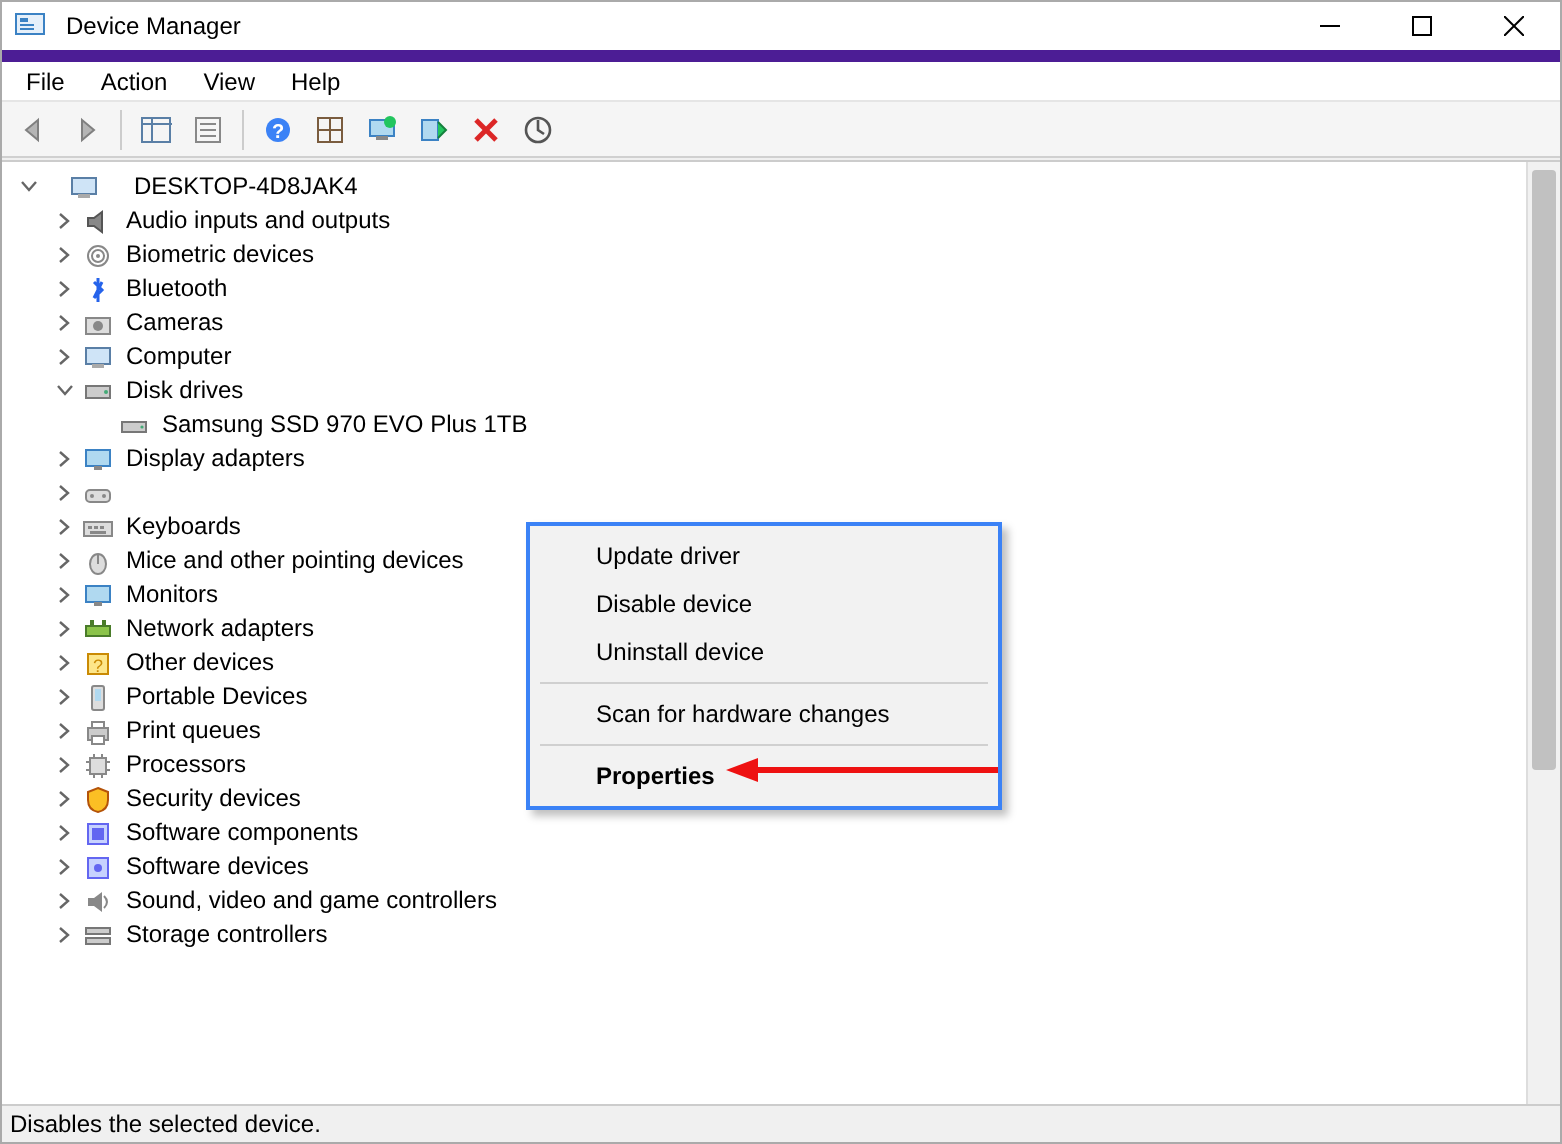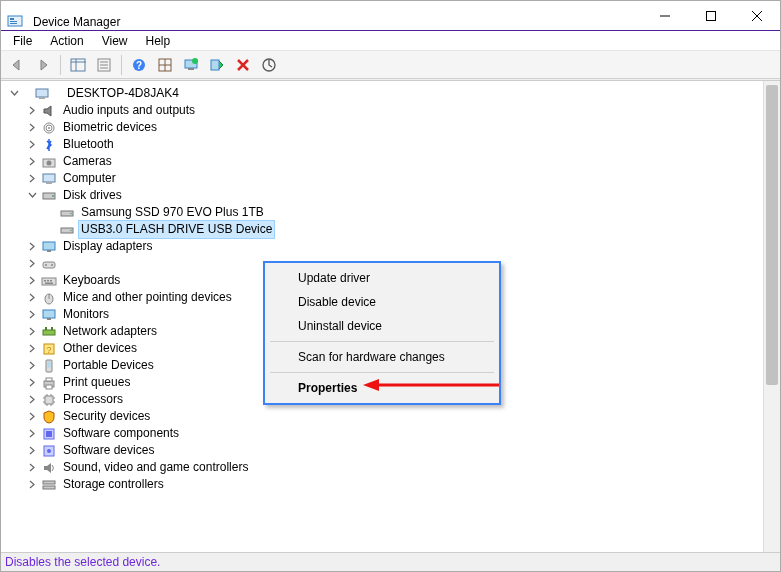--- a/index.html
+++ b/index.html
@@ -10,22 +10,22 @@
     background:#f0f0f0;
     width:781px; height:572px;
     position:relative;
     border:1px solid #aaa;
     overflow:hidden;
     color:#000;
   }
   
   .titlebar {
     height:30px; background:#fff;
-    display:flex; align-items:flex-end; justify-content:space-between;
-    border-bottom:1px solid #4c1d95;
+    display:flex; align-items:center; justify-content:space-between;
+    border-bottom:6px solid #4c1d95;
     gap:16px;
   }
   .titlebar-left { display:flex; align-items:center; padding-left:6px; gap:6px;}
   .titlebar-title { font-size:12px; }
   .win-controls { display:flex; height:100%; }
   .win-btn { width:46px; display:flex; align-items:center; justify-content:center; }
   .win-btn svg { width:10px; height:10px; stroke:#000; stroke-width:1; fill:none;}
   
   .menubar {
     height:20px; background:#fff; display:flex; align-items:center;
@@ -59,21 +59,21 @@
   .node-label { padding:0 2px;}
   .node-label.selected { background:#cce8ff; outline:1px solid #99d1ff;}
   
   .scrollbar-v { position:absolute; right:0; top:0; bottom:0; width:17px; background:#f1f1f1; border-left:1px solid #ddd;}
   .scrollbar-v .thumb { position:absolute; left:2px; right:2px; top:4px; height:300px; background:#c1c1c1; border-radius:2px;}
   
   .statusbar {
     position:absolute; left:0; right:0; bottom:0; height:19px;
     background:#f0f0f0; border-top:1px solid #ccc;
     display:flex; align-items:center; padding-left:4px;
-    font-size:12px; color:#6d28d9;
+    font-size:12px; color:#000000;
   }
   
   .context-menu {
     position:absolute; left:262px; top:260px; width:238px;
     background:#f2f2f2; border:2px solid #3b82f6;
     box-shadow:3px 3px 4px rgba(0,0,0,0.25);
     padding:3px;
   }
   .context-item { padding:5px 10px 5px 30px; font-size:12px;}
   .context-sep { height:1px; background:#d0d0d0; margin:3px 2px;}
@@ -299,30 +299,20 @@
         <div class="row indent2">
           <span class="expander none"></span>
           <span class="node-icon">
             <svg viewBox="0 0 16 16">
               <rect x="2" y="6" width="12" height="5" fill="#ccc" stroke="#777"></rect>
               <circle cx="12" cy="8.5" r="0.8" fill="#4a7"></circle>
             </svg>
           </span>
           <span class="node-label">Samsung SSD 970 EVO Plus 1TB</span>
         </div>
-        <div class="row indent2">
-          <span class="expander none"></span>
-          <span class="node-icon">
-            <svg viewBox="0 0 16 16">
-              <rect x="2" y="6" width="12" height="5" fill="#ccc" stroke="#777"></rect>
-              <circle cx="12" cy="8.5" r="0.8" fill="#4a7"></circle>
-            </svg>
-          </span>
-          <span class="node-label selected">USB3.0 FLASH DRIVE USB Device</span>
-        </div>
         <div class="row indent1">
           <span class="expander">
             <svg viewBox="0 0 9 9">
               <path d="M2 1 L6 4.5 L2 8"></path>
             </svg>
           </span>
           <span class="node-icon">
             <svg viewBox="0 0 16 16">
               <rect x="2" y="3" width="12" height="8" fill="#b0d9f0" stroke="#3b82c4"></rect>
               <rect x="6" y="11" width="4" height="2" fill="#888"></rect>

